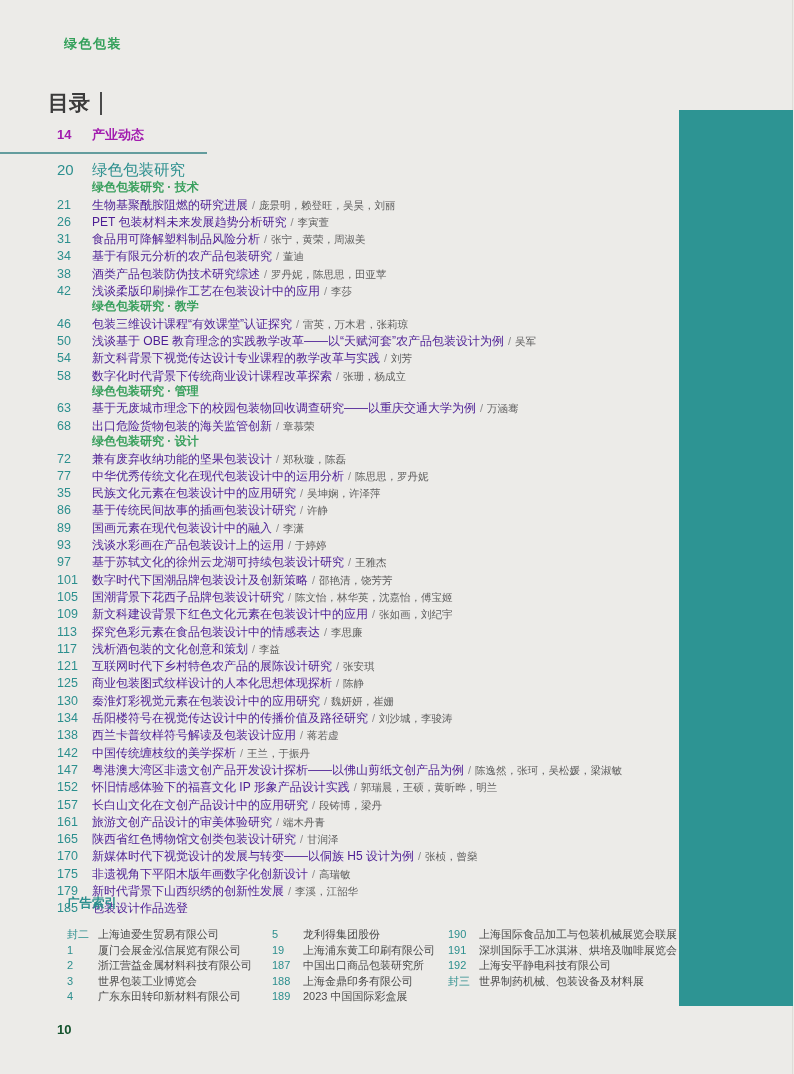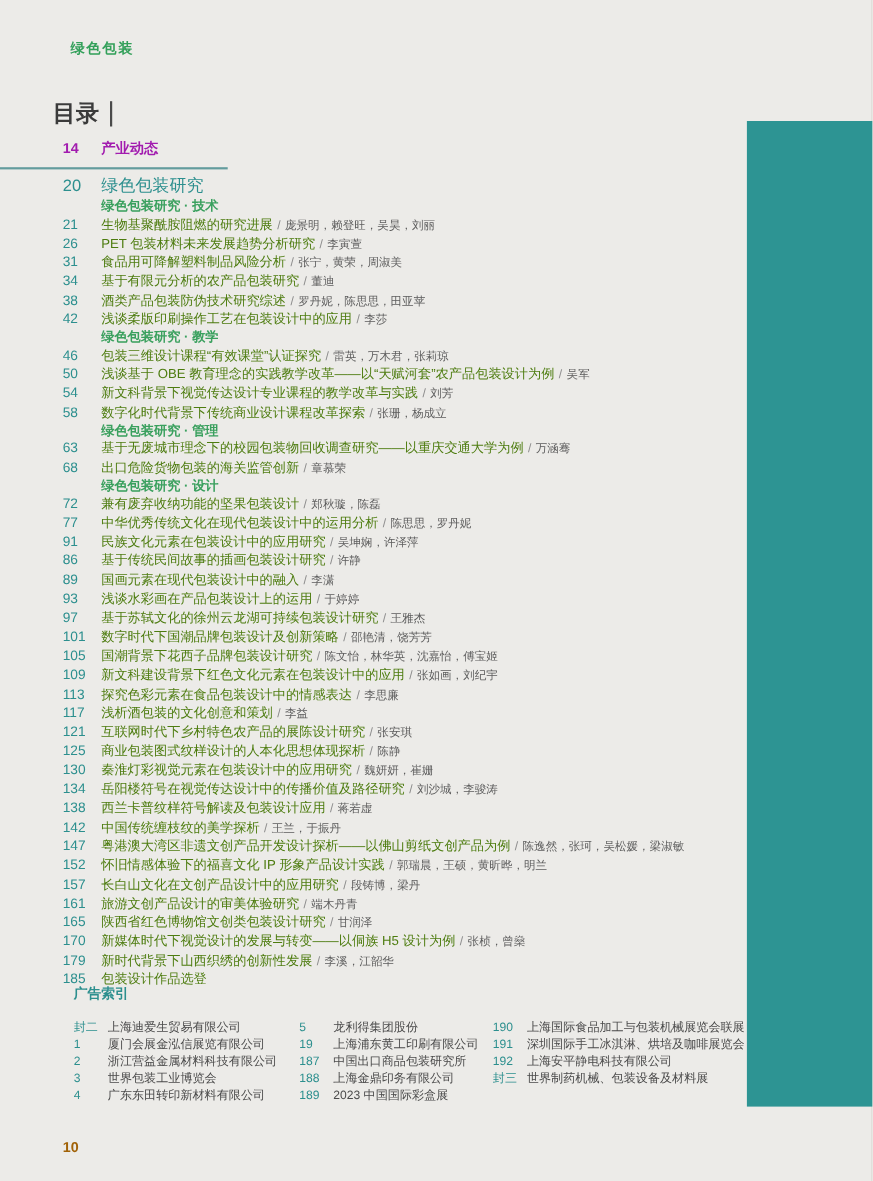--- a/index.html
+++ b/index.html
@@ -36,40 +36,40 @@
   .section-row .toc-num,.section-row .sec-title{font-weight:bold;font-size:13px;color:#a21caf;}
   .rule{width:207px;border:none;border-top:2px solid #639c9d;margin:9px 0 5px 0;}
   .research-row{line-height:21px;margin-top:1px;}
   .research-row .toc-num{font-size:15px;}
   .research-row .sec-title{font-size:15.5px;color:#2c8f8e;}
   .group-heading{
     padding-left:92px;color:#3aa05e;font-weight:bold;
     font-size:12px;line-height:15.5px;white-space:nowrap;
   }
   .article-row{line-height:16.3px;}
-  .toc-title{font-size:12px;color:#4d7c0f;}
+  .toc-title{font-size:12px;color:#4c1d95;}
   .toc-sep{font-size:11px;color:#8b8b8b;margin:0 4px;}
   .toc-authors{font-size:10.5px;color:#5d5d5d;margin-top:25px;}
 
   .ads{position:absolute;left:10px;top:895px;width:630px;}
   .ads-heading{
     padding-left:57px;color:#2c8f8e;font-weight:bold;font-size:12.5px;margin-bottom:15px;
   }
   .ads-table{display:flex;padding-left:57px;}
   .ads-col{display:flex;flex-direction:column;flex:none;}
   .ads-col-1{width:205px;}
   .ads-col-2{width:176px;}
   .ads-col-3{width:240px;}
   .ad-row{display:flex;align-items:baseline;line-height:15.5px;white-space:nowrap;}
   .ad-num{flex:none;width:31px;color:#2c8f8e;font-size:11px;}
   .ad-name{font-size:11px;color:#4a4a4a;}
 
   .folio{
     position:absolute;left:57px;top:1022px;
-    color:#a16207;font-size:13px;font-weight:bold;margin-top:13px;
+    color:#14532d;font-size:13px;font-weight:bold;
   }
 </style>
 </head>
 <body>
 
 <div class="page">
   <div class="edge-line"></div>
 
   <div class="logo">绿色包装</div>
 
@@ -145,21 +145,21 @@
         <div class="group-heading">绿色包装研究 · 设计</div>
         <div class="toc-row article-row">
           <span class="toc-num">72</span>
           <span><span class="toc-title">兼有废弃收纳功能的坚果包装设计</span><span class="toc-sep">/</span><span class="toc-authors">郑秋璇，陈磊</span></span>
         </div>
         <div class="toc-row article-row">
           <span class="toc-num">77</span>
           <span><span class="toc-title">中华优秀传统文化在现代包装设计中的运用分析</span><span class="toc-sep">/</span><span class="toc-authors">陈思思，罗丹妮</span></span>
         </div>
         <div class="toc-row article-row">
-          <span class="toc-num">91</span>
+          <span class="toc-num">35</span>
           <span><span class="toc-title">民族文化元素在包装设计中的应用研究</span><span class="toc-sep">/</span><span class="toc-authors">吴坤娴，许泽萍</span></span>
         </div>
         <div class="toc-row article-row">
           <span class="toc-num">86</span>
           <span><span class="toc-title">基于传统民间故事的插画包装设计研究</span><span class="toc-sep">/</span><span class="toc-authors">许静</span></span>
         </div>
         <div class="toc-row article-row">
           <span class="toc-num">89</span>
           <span><span class="toc-title">国画元素在现代包装设计中的融入</span><span class="toc-sep">/</span><span class="toc-authors">李潇</span></span>
         </div>
@@ -231,20 +231,24 @@
           <span class="toc-num">161</span>
           <span><span class="toc-title">旅游文创产品设计的审美体验研究</span><span class="toc-sep">/</span><span class="toc-authors">端木丹青</span></span>
         </div>
         <div class="toc-row article-row">
           <span class="toc-num">165</span>
           <span><span class="toc-title">陕西省红色博物馆文创类包装设计研究</span><span class="toc-sep">/</span><span class="toc-authors">甘润泽</span></span>
         </div>
         <div class="toc-row article-row">
           <span class="toc-num">170</span>
           <span><span class="toc-title">新媒体时代下视觉设计的发展与转变——以侗族 H5 设计为例</span><span class="toc-sep">/</span><span class="toc-authors">张桢，曾燊</span></span>
+        </div>
+        <div class="toc-row article-row">
+          <span class="toc-num">175</span>
+          <span><span class="toc-title">非遗视角下平阳木版年画数字化创新设计</span><span class="toc-sep">/</span><span class="toc-authors">高瑞敏</span></span>
         </div>
         <div class="toc-row article-row">
           <span class="toc-num">179</span>
           <span><span class="toc-title">新时代背景下山西织绣的创新性发展</span><span class="toc-sep">/</span><span class="toc-authors">李溪，江韶华</span></span>
         </div>
         <div class="toc-row article-row">
           <span class="toc-num">185</span>
           <span><span class="toc-title">包装设计作品选登</span></span>
         </div>
       </div>

